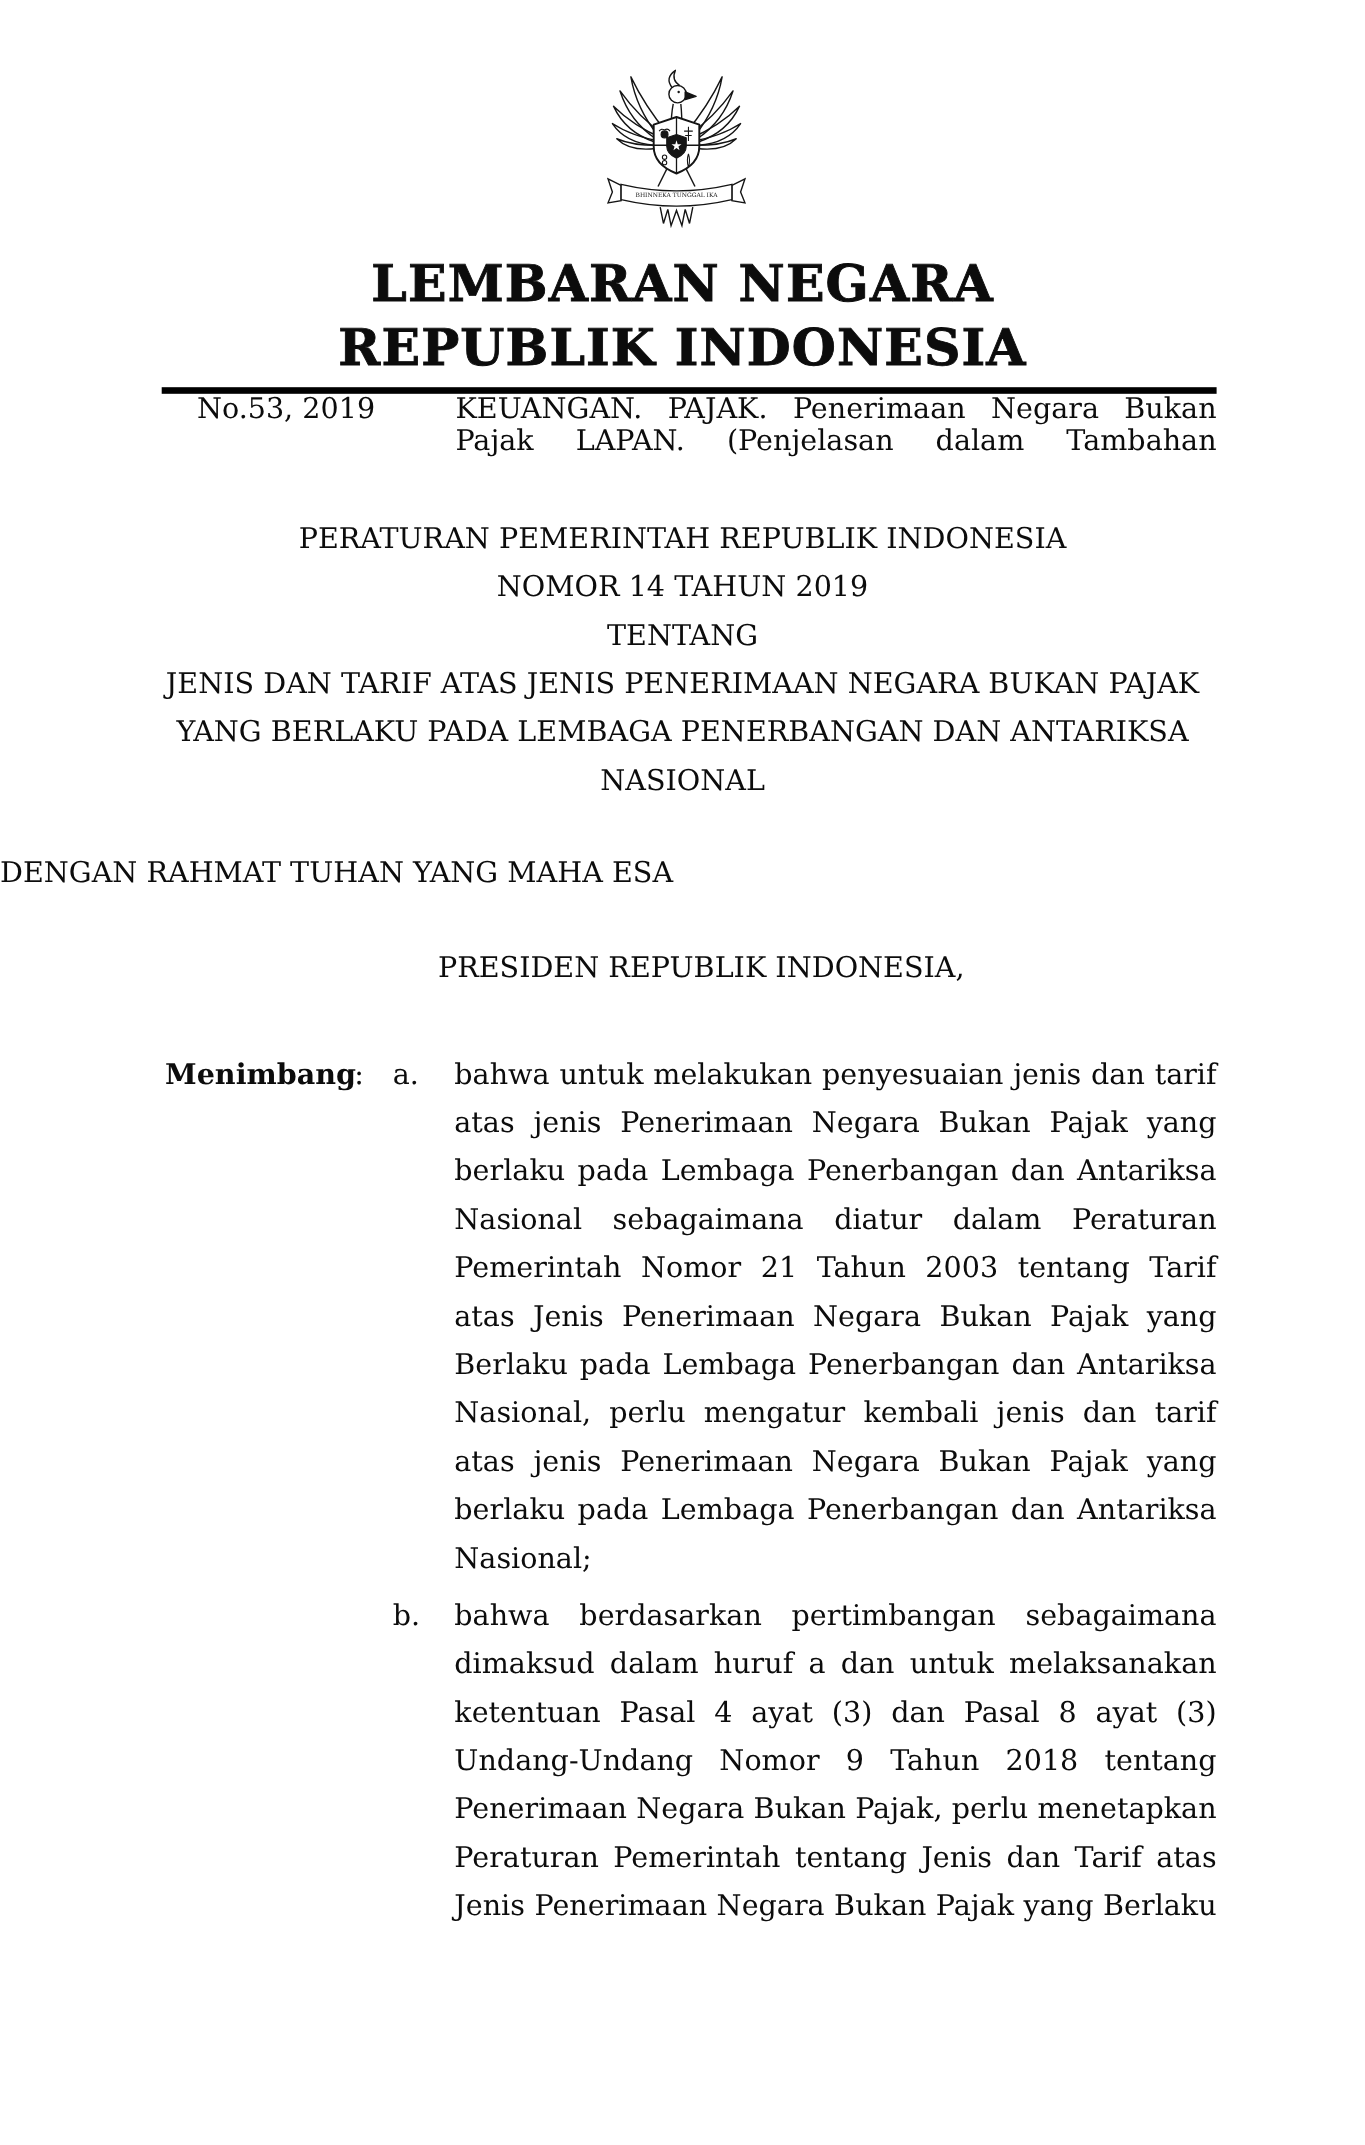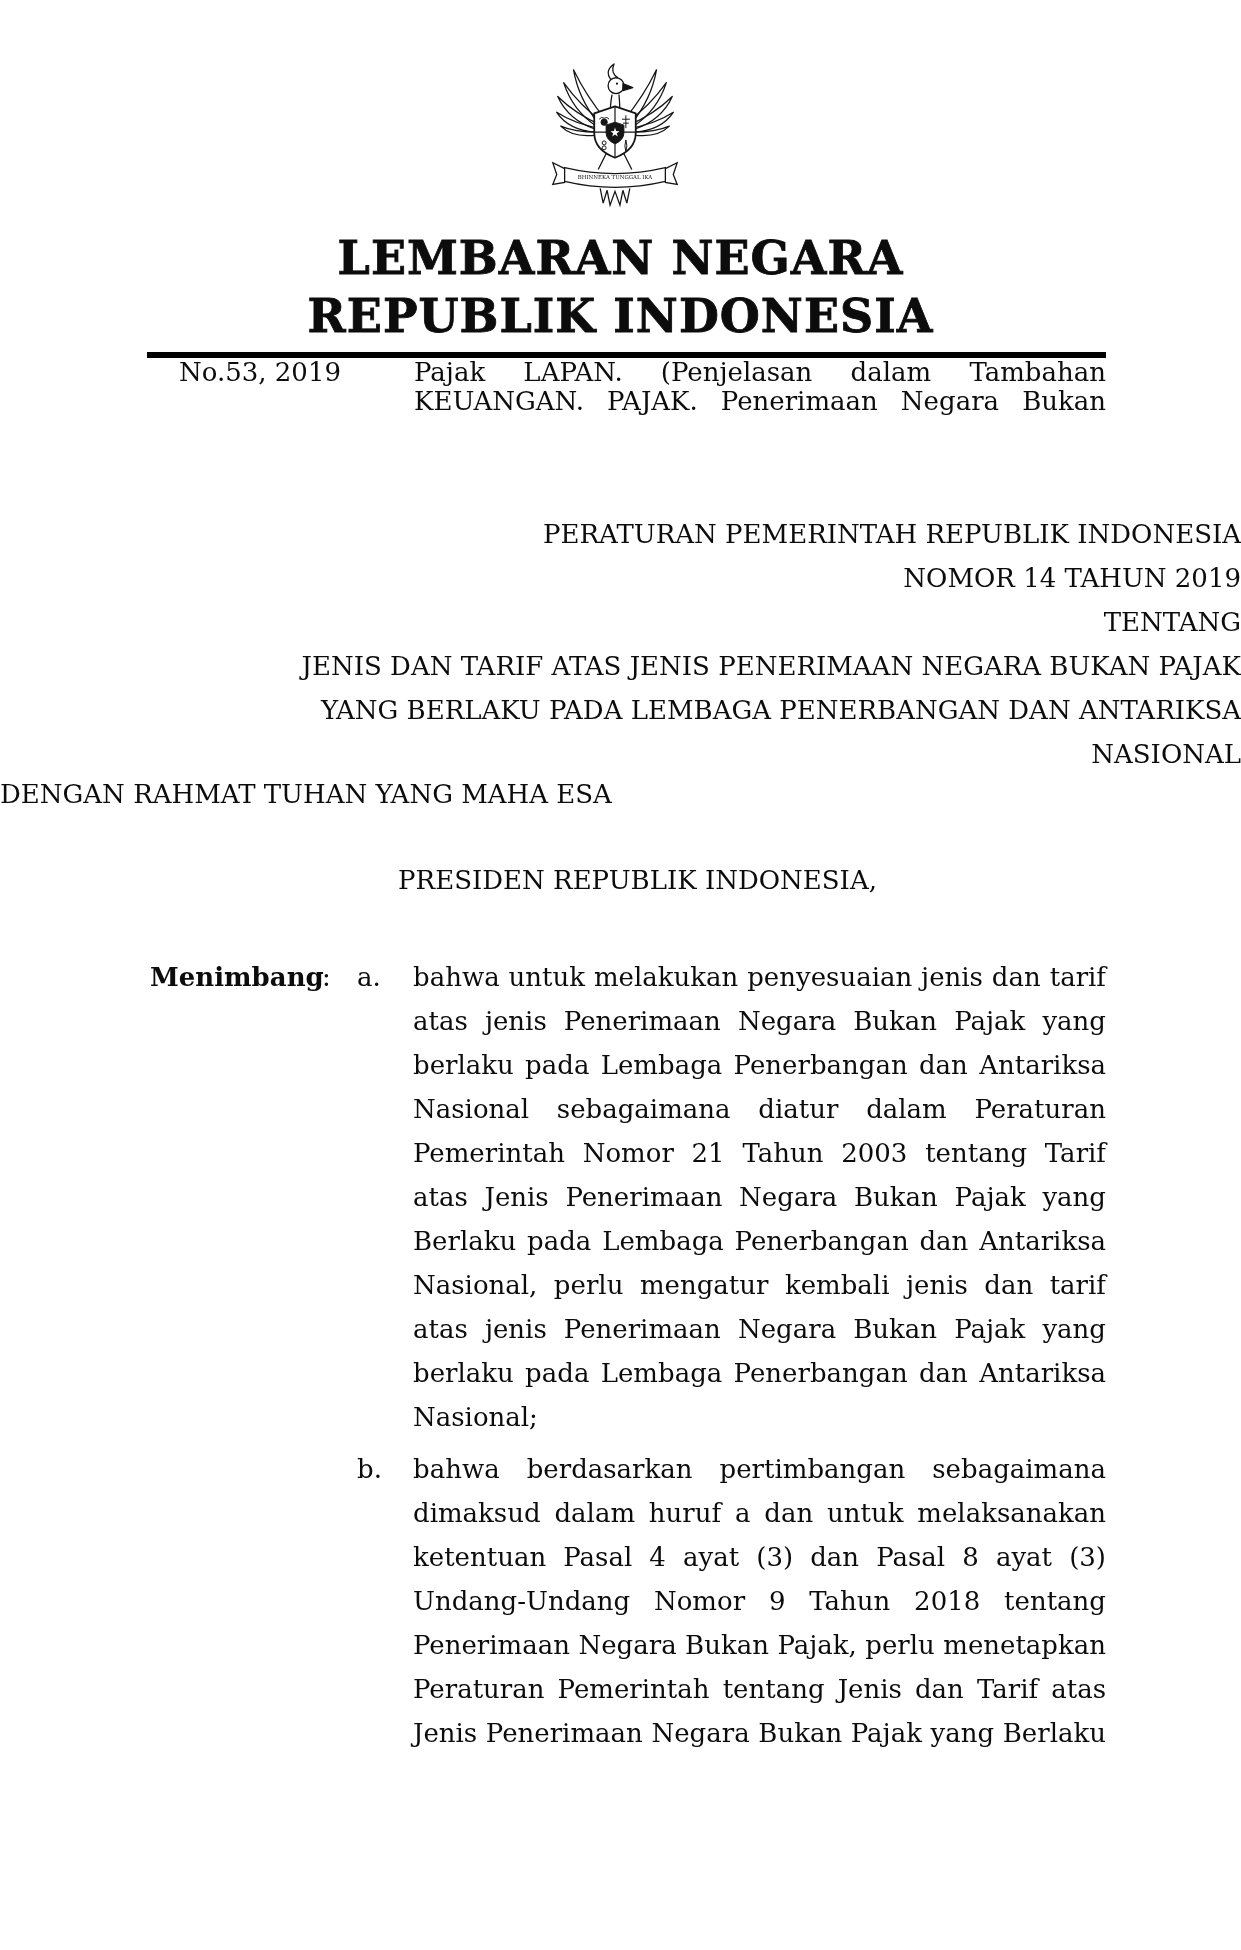--- a/index.html
+++ b/index.html
@@ -13,21 +13,21 @@
     position:absolute;top:229px;left:0;width:100%;
     text-align:center;font-weight:700;font-size:46px;line-height:58px;
     letter-spacing:1px;-webkit-text-stroke:0.8px #0c0c0c;
   }
   .rule{position:absolute;left:147px;top:352px;width:959px;height:6px;background:#000;}
   .issue-no{position:absolute;left:150px;top:358px;font-size:26px;line-height:29px;white-space:nowrap;margin-left:29px;}
   .subject{position:absolute;left:414px;top:358px;width:692px;font-size:26px;line-height:29px;}
   .subject .sline{text-align:justify;text-align-last:justify;}
   .heading-stack{
     position:absolute;top:468px;left:0;width:100%;
-    text-align:right;font-size:26px;line-height:44px;margin-top:44px;
+    text-align:center;font-size:26px;line-height:44px;
   }
   .invocation{position:absolute;top:778px;left:0;width:100%;text-align:left;font-size:26px;line-height:32px;}
   .issuer{position:absolute;top:864px;left:0;width:100%;text-align:center;font-size:26px;line-height:32px;margin-left:17px;}
   .considering{position:absolute;left:150px;top:955px;width:956px;font-size:26px;line-height:44px;}
   .c-label{position:absolute;left:0;top:0;font-weight:bold;}
   .c-colon{position:absolute;left:172px;top:0;}
   .c-items{position:absolute;left:207px;top:0;width:749px;}
   .c-item{position:relative;}
   .c-item + .c-item{margin-top:8px;}
   .c-marker{position:absolute;left:0;top:0;width:56px;}
@@ -103,22 +103,22 @@
 
   <div class="masthead">
     <div>LEMBARAN NEGARA</div>
     <div>REPUBLIK INDONESIA</div>
   </div>
 
   <div class="rule"></div>
 
   <div class="issue-no">No.53, 2019</div>
   <div class="subject">
+    <div class="sline">KEUANGAN. PAJAK. Penerimaan Negara Bukan</div>
     <div class="sline">Pajak LAPAN. (Penjelasan dalam Tambahan</div>
-    <div class="sline">KEUANGAN. PAJAK. Penerimaan Negara Bukan</div>
   </div>
 
   <div class="heading-stack">
     <div>PERATURAN PEMERINTAH REPUBLIK INDONESIA</div>
     <div>NOMOR 14 TAHUN 2019</div>
     <div>TENTANG</div>
     <div>JENIS DAN TARIF ATAS JENIS PENERIMAAN NEGARA BUKAN PAJAK</div>
     <div>YANG BERLAKU PADA LEMBAGA PENERBANGAN DAN ANTARIKSA</div>
     <div>NASIONAL</div>
   </div>

